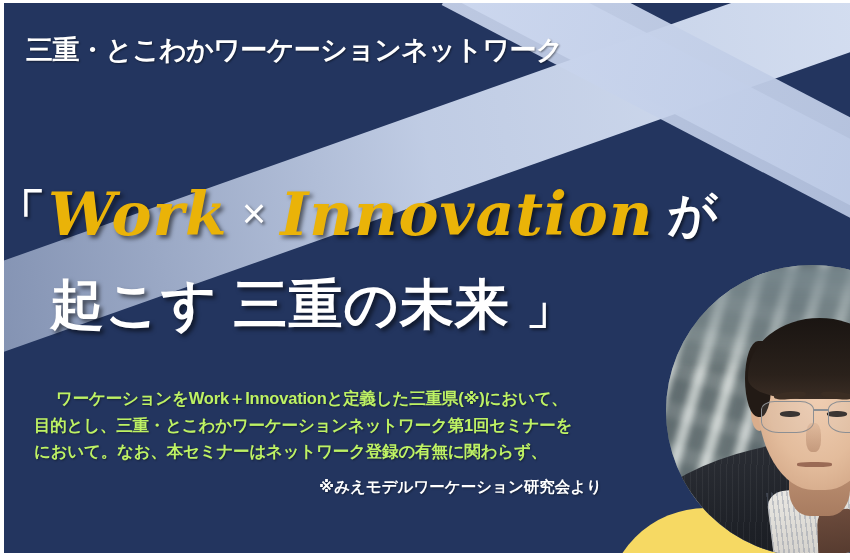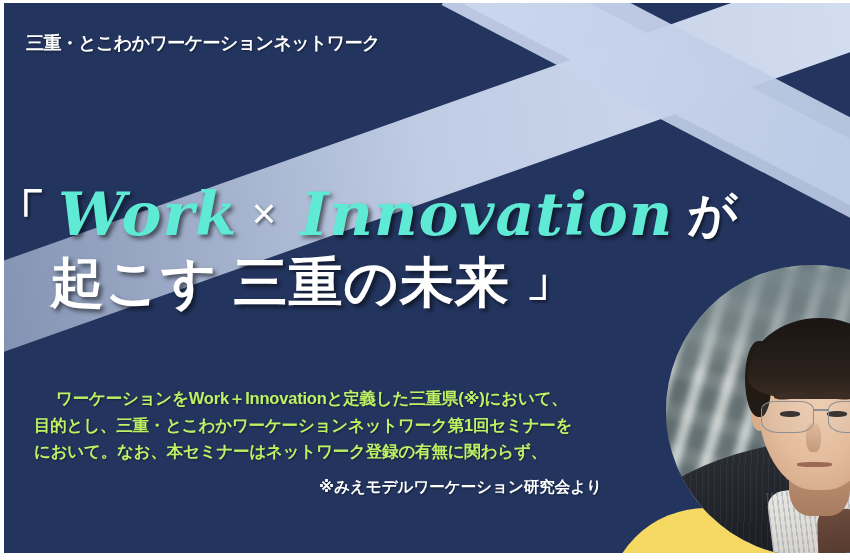--- a/index.html
+++ b/index.html
@@ -66,21 +66,21 @@
 
   
   .header {
     position: absolute;
     left: 22px;
     top: 28px;
     width: 560px;
   }
   .header-line {
     color: #ffffff;
-    font-size: 18px;
+    font-size: 27px;
     font-weight: bold;
     line-height: 1.42;
     letter-spacing: -0.6px;
     white-space: nowrap;
     text-shadow: 1px 1px 2px rgba(0,0,0,0.45);
   }
 
   
   .headline {
     position: absolute;
@@ -100,49 +100,48 @@
     font-size: 52px;
     font-weight: bold;
     line-height: 1;
     text-shadow: 2px 2px 3px rgba(0,0,0,0.5);
   }
   .bracket-open {
     margin-left: -10px;
     margin-right: 2px;
   }
   .script-en {
-    color: #5eead4;
+    color: #eab308;
     font-family: "DejaVu Serif", "Liberation Serif", serif;
     font-style: italic;
     font-weight: bold;
     font-size: 60px;
     letter-spacing: 1px;
     line-height: 1;
     text-shadow: 3px 3px 4px rgba(0,0,0,0.55);
-    margin-left: 10px;
   }
   .script-x {
     color: #ffffff;
     font-size: 42px;
     font-weight: normal;
     margin: 0 14px;
     line-height: 1;
     text-shadow: 2px 2px 3px rgba(0,0,0,0.5);
   }
   .ga {
     color: #ffffff;
     font-size: 49px;
     font-weight: bold;
     margin-left: 14px;
     line-height: 1;
     text-shadow: 2px 2px 3px rgba(0,0,0,0.5);
   }
   .headline-row2 {
     display: flex;
-    align-items: flex-start;
+    align-items: flex-end;
     height: 76px;
     padding-left: 46px;
     white-space: nowrap;
   }
   .headline-jp {
     color: #ffffff;
     font-size: 54px;
     font-weight: bold;
     letter-spacing: 1px;
     line-height: 1;

